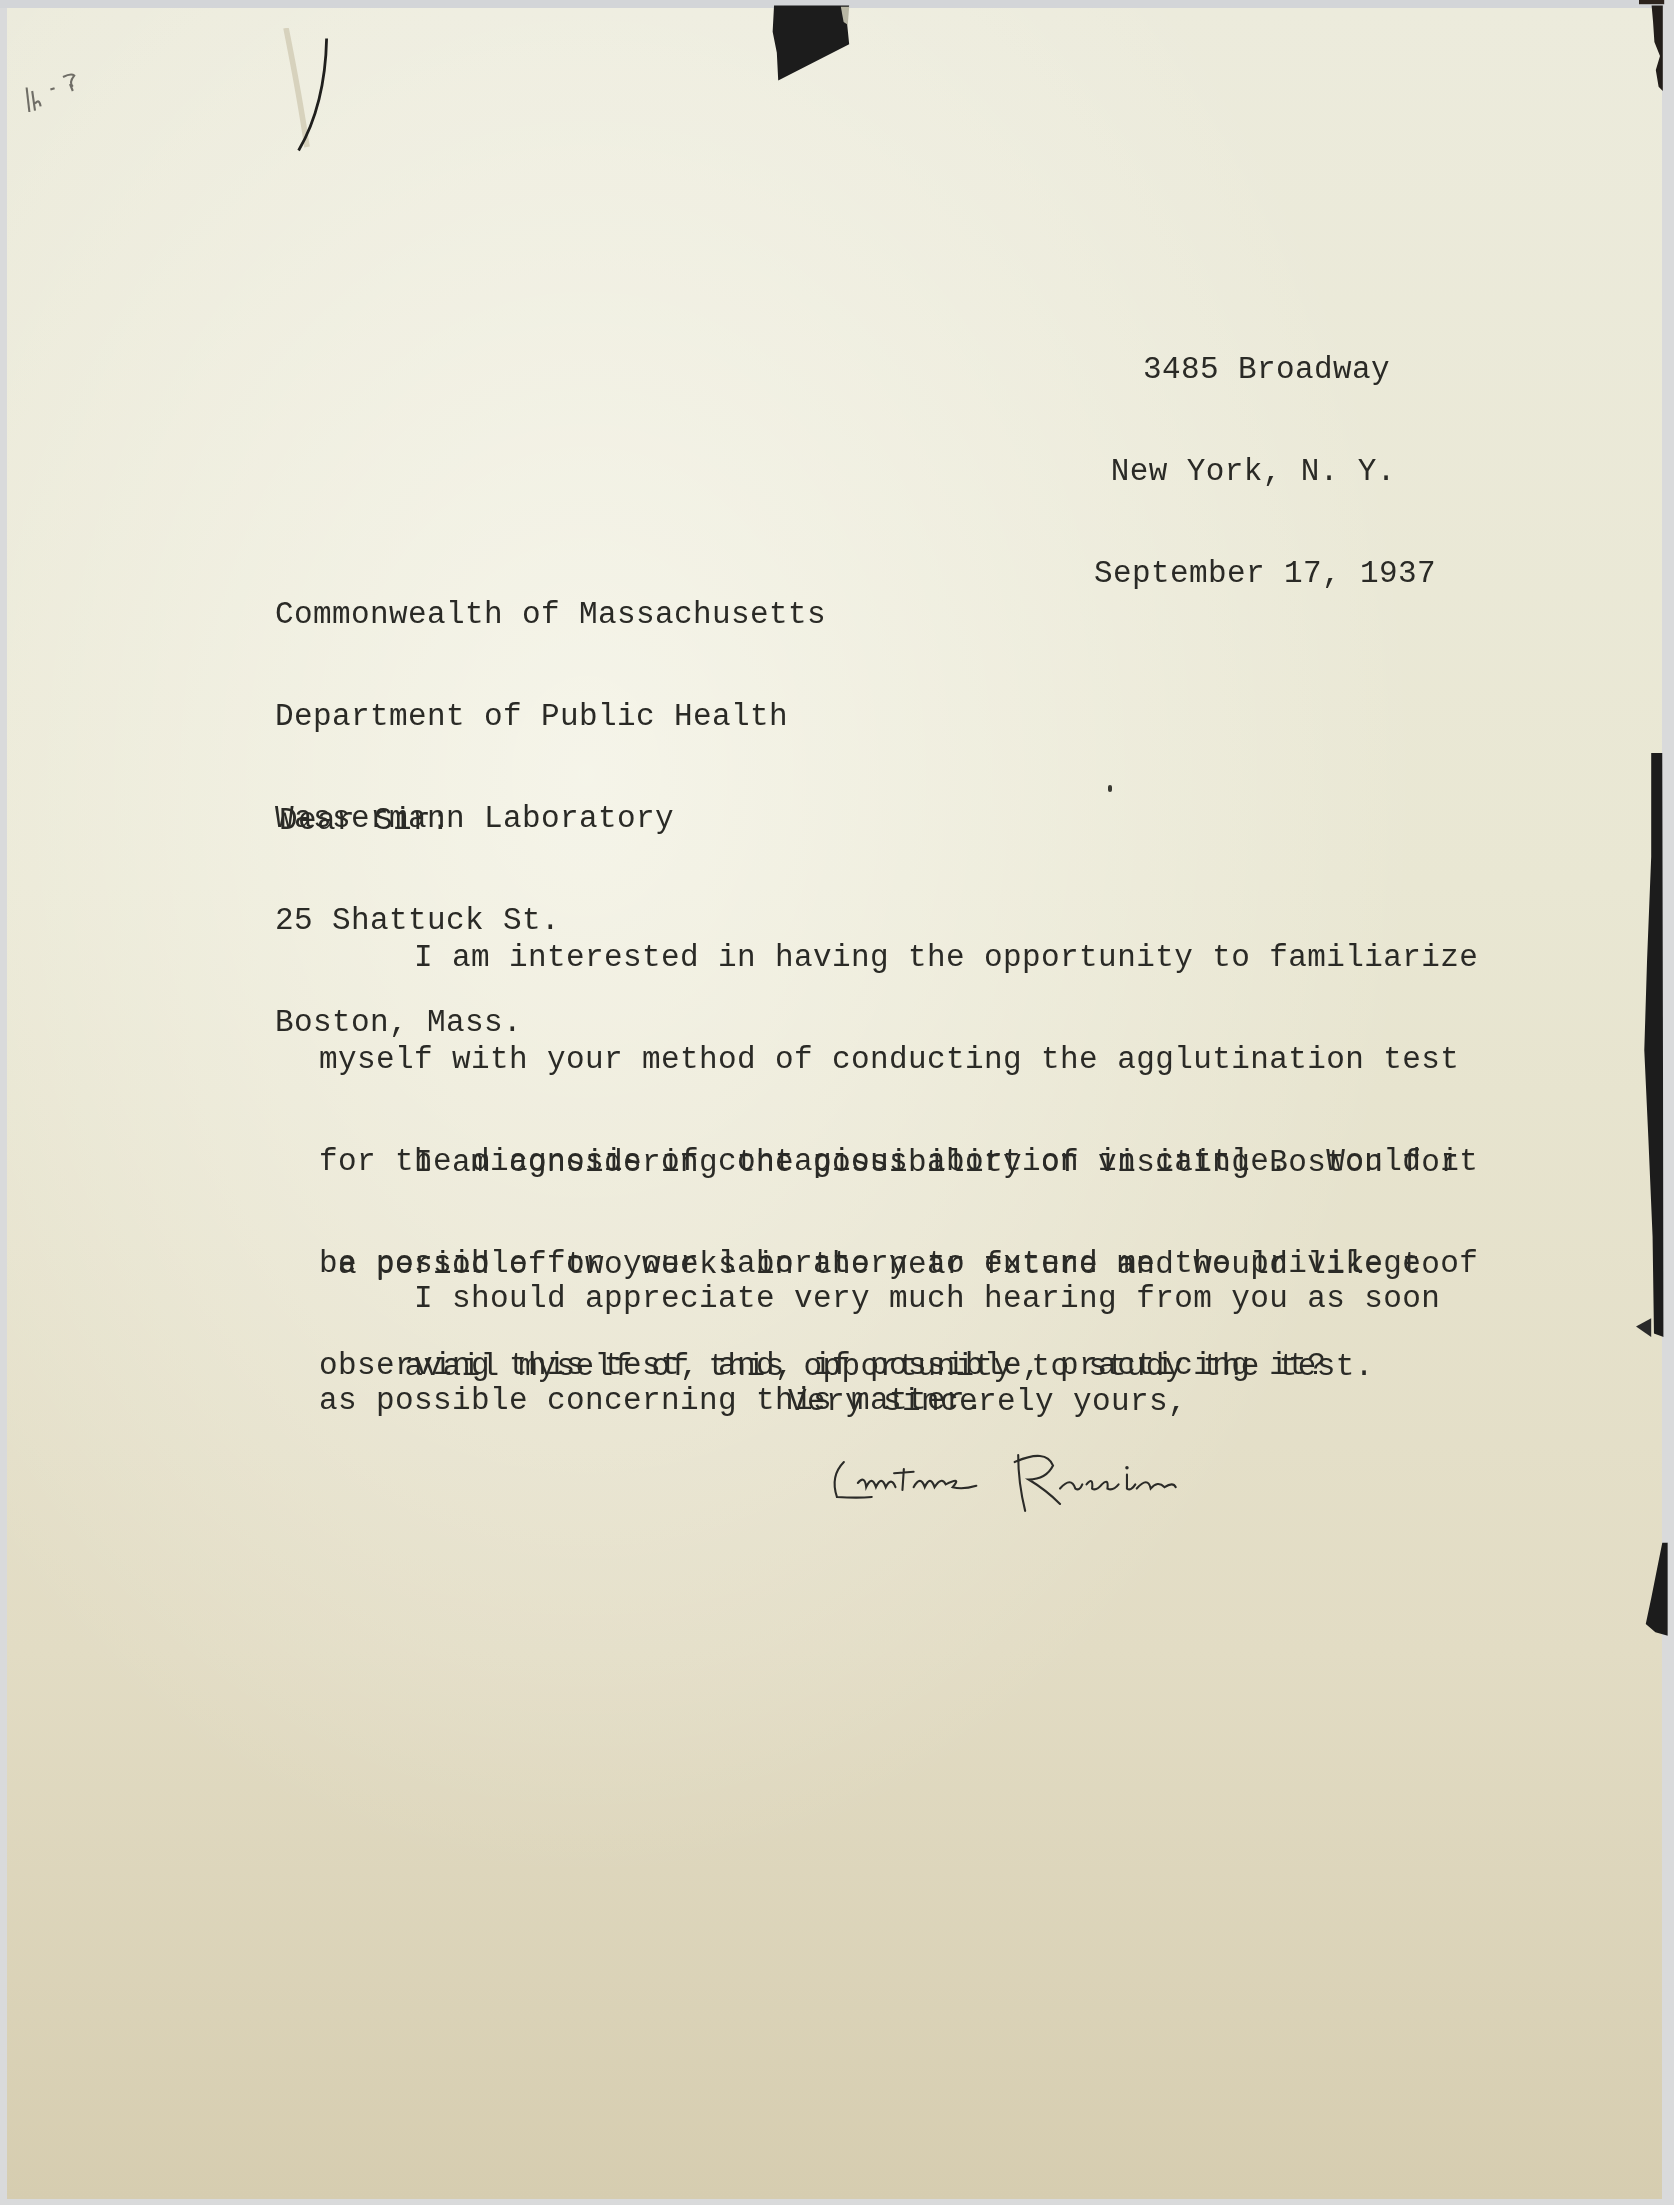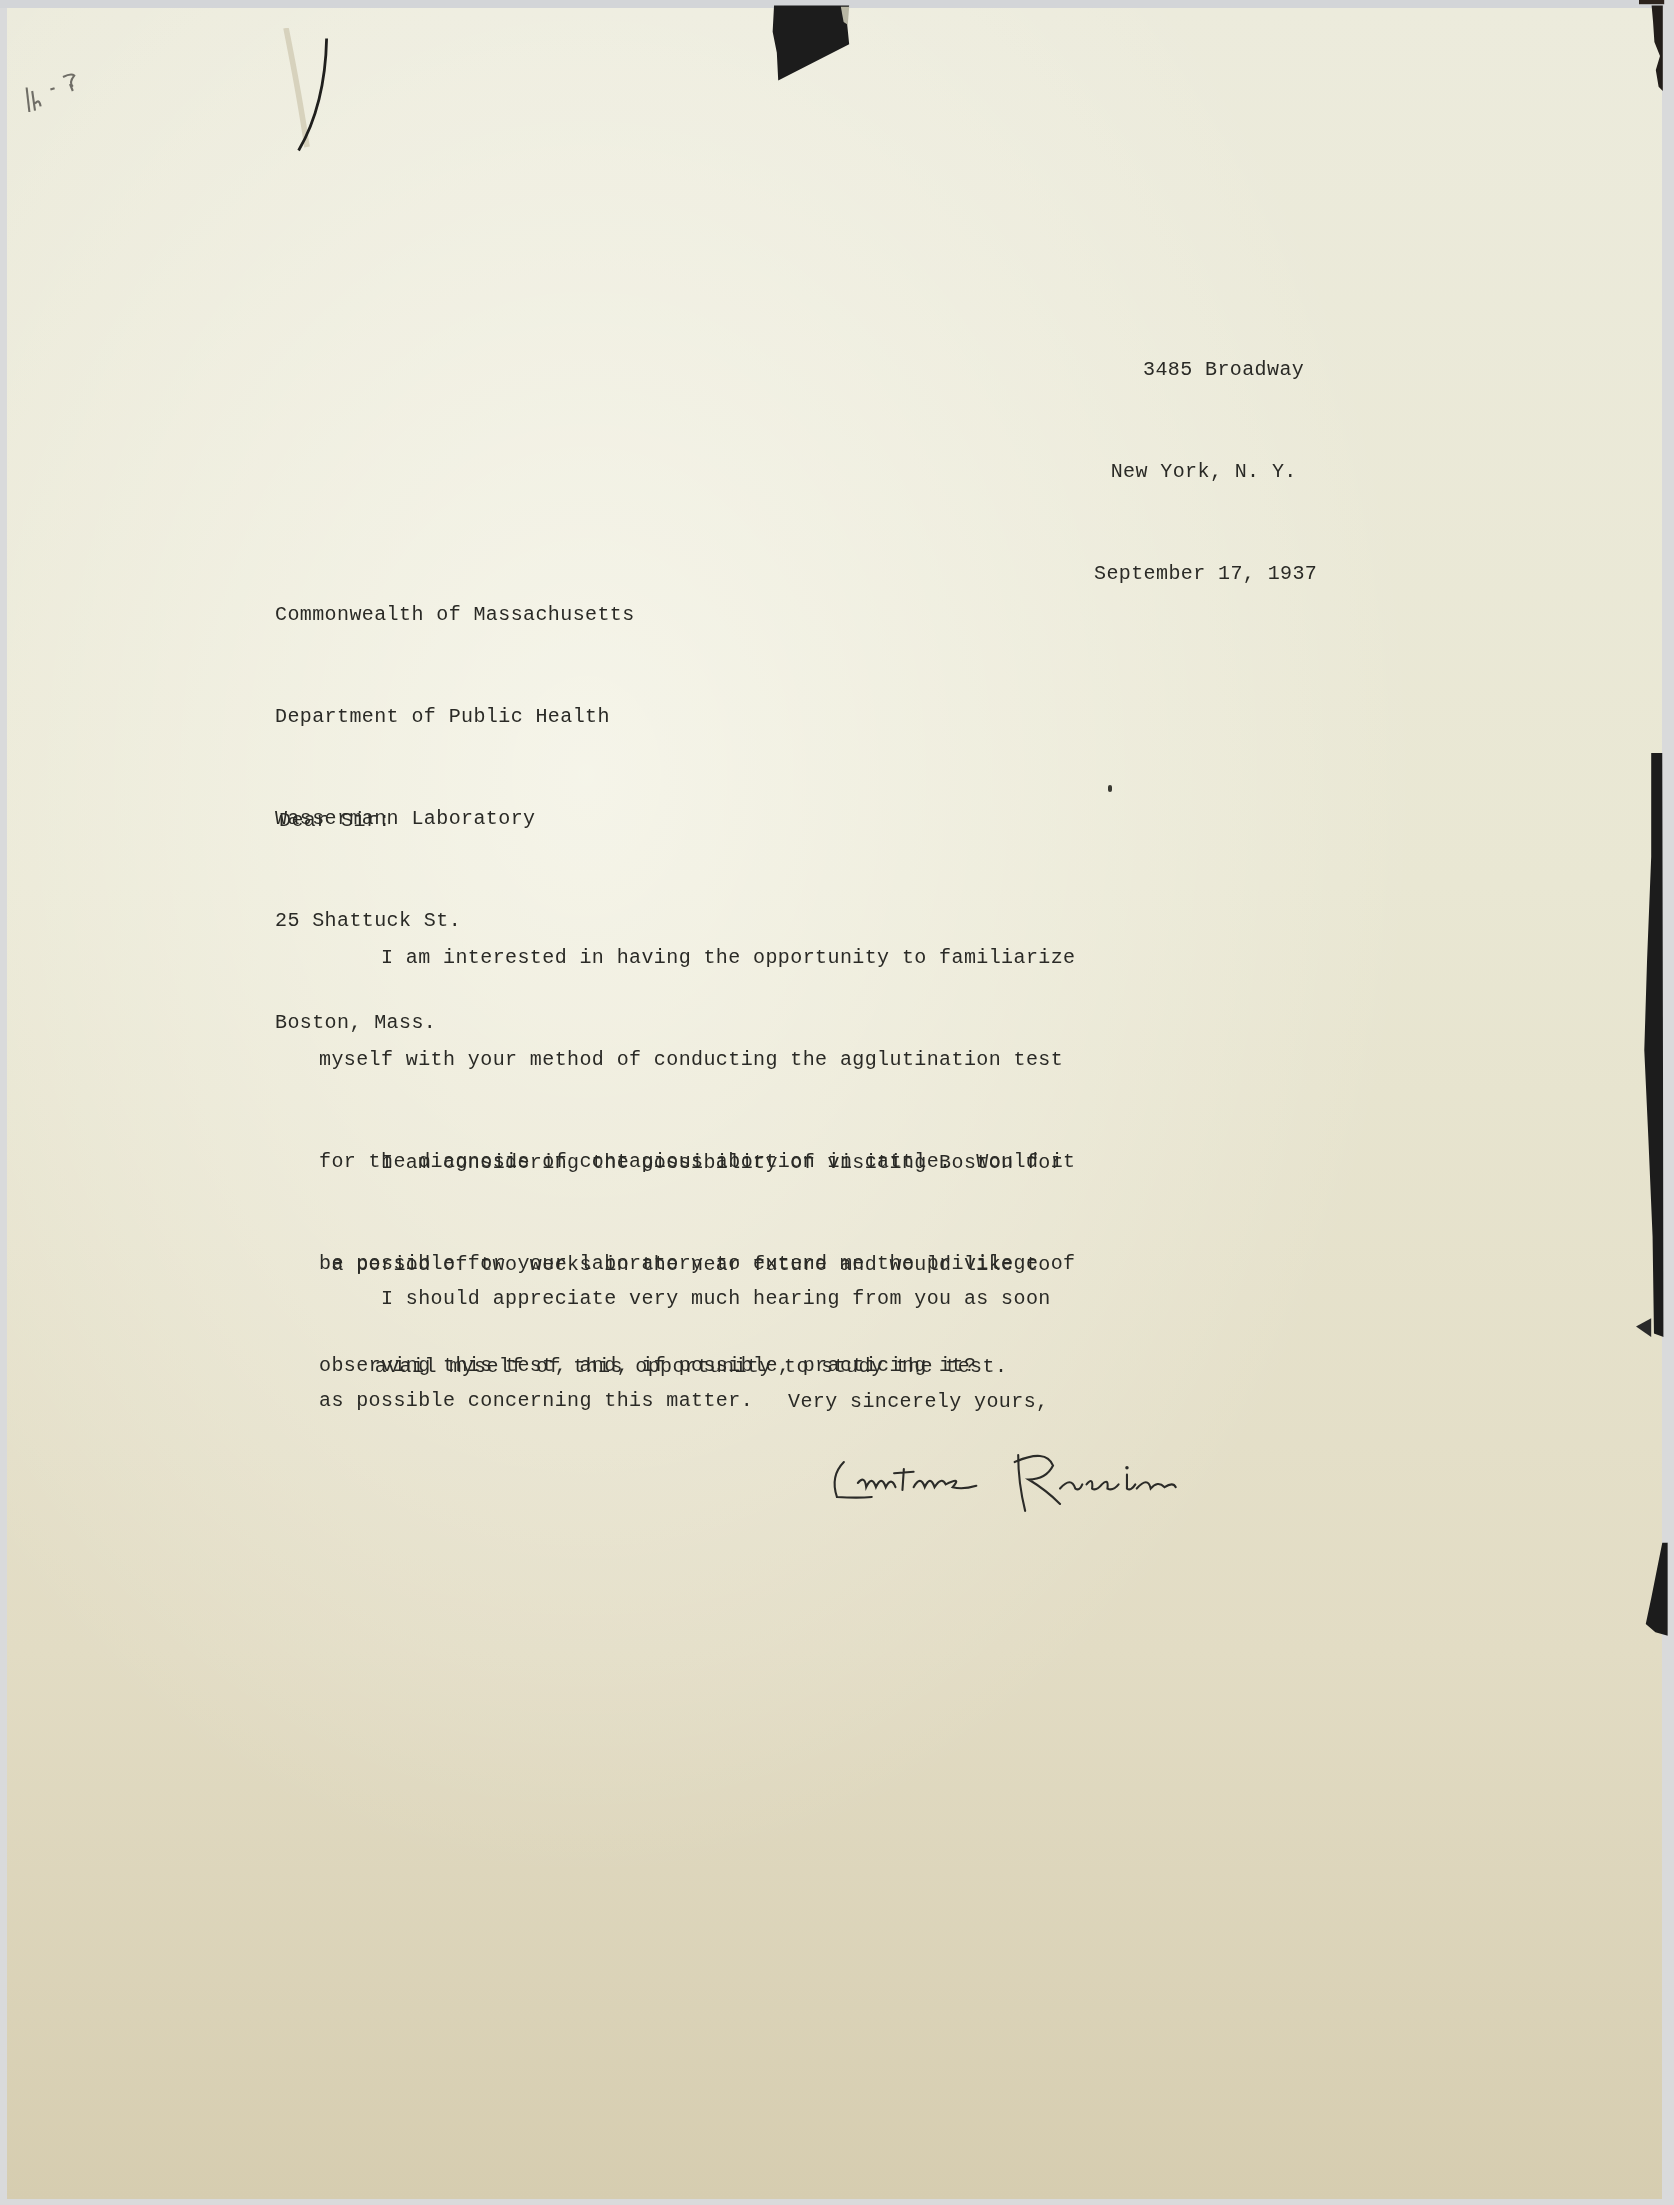--- a/index.html
+++ b/index.html
@@ -9,21 +9,21 @@
   }
   .paper {
     position: absolute; left: 7px; top: 8.4px; width: 1655px; height: 2191px;
     background:
       radial-gradient(ellipse at 35% 35%, rgba(255,255,250,0.55) 0%, rgba(255,255,250,0) 55%),
       linear-gradient(180deg, #ecebdc 0%, #e9e7d3 40%, #e2dcc4 75%, #d6cdb0 100%);
   }
   .type {
     position: absolute;
     font-family: "Liberation Mono", "DejaVu Sans Mono", monospace;
-    font-size: 20px;
+    font-size: 31px;
     line-height: 34px;
     color: #2a2a26;
     white-space: pre;
     letter-spacing: 0.4px;
   }
   .sender { left: 1094px; top: 285px; text-align: left; }
   .sender .l0 { padding-left: 49px; }
   .sender .l1 { padding-left: 16.7px; }
   .recipient { left: 275px; top: 530px; }
   .salutation { left: 279px; top: 804px; }

